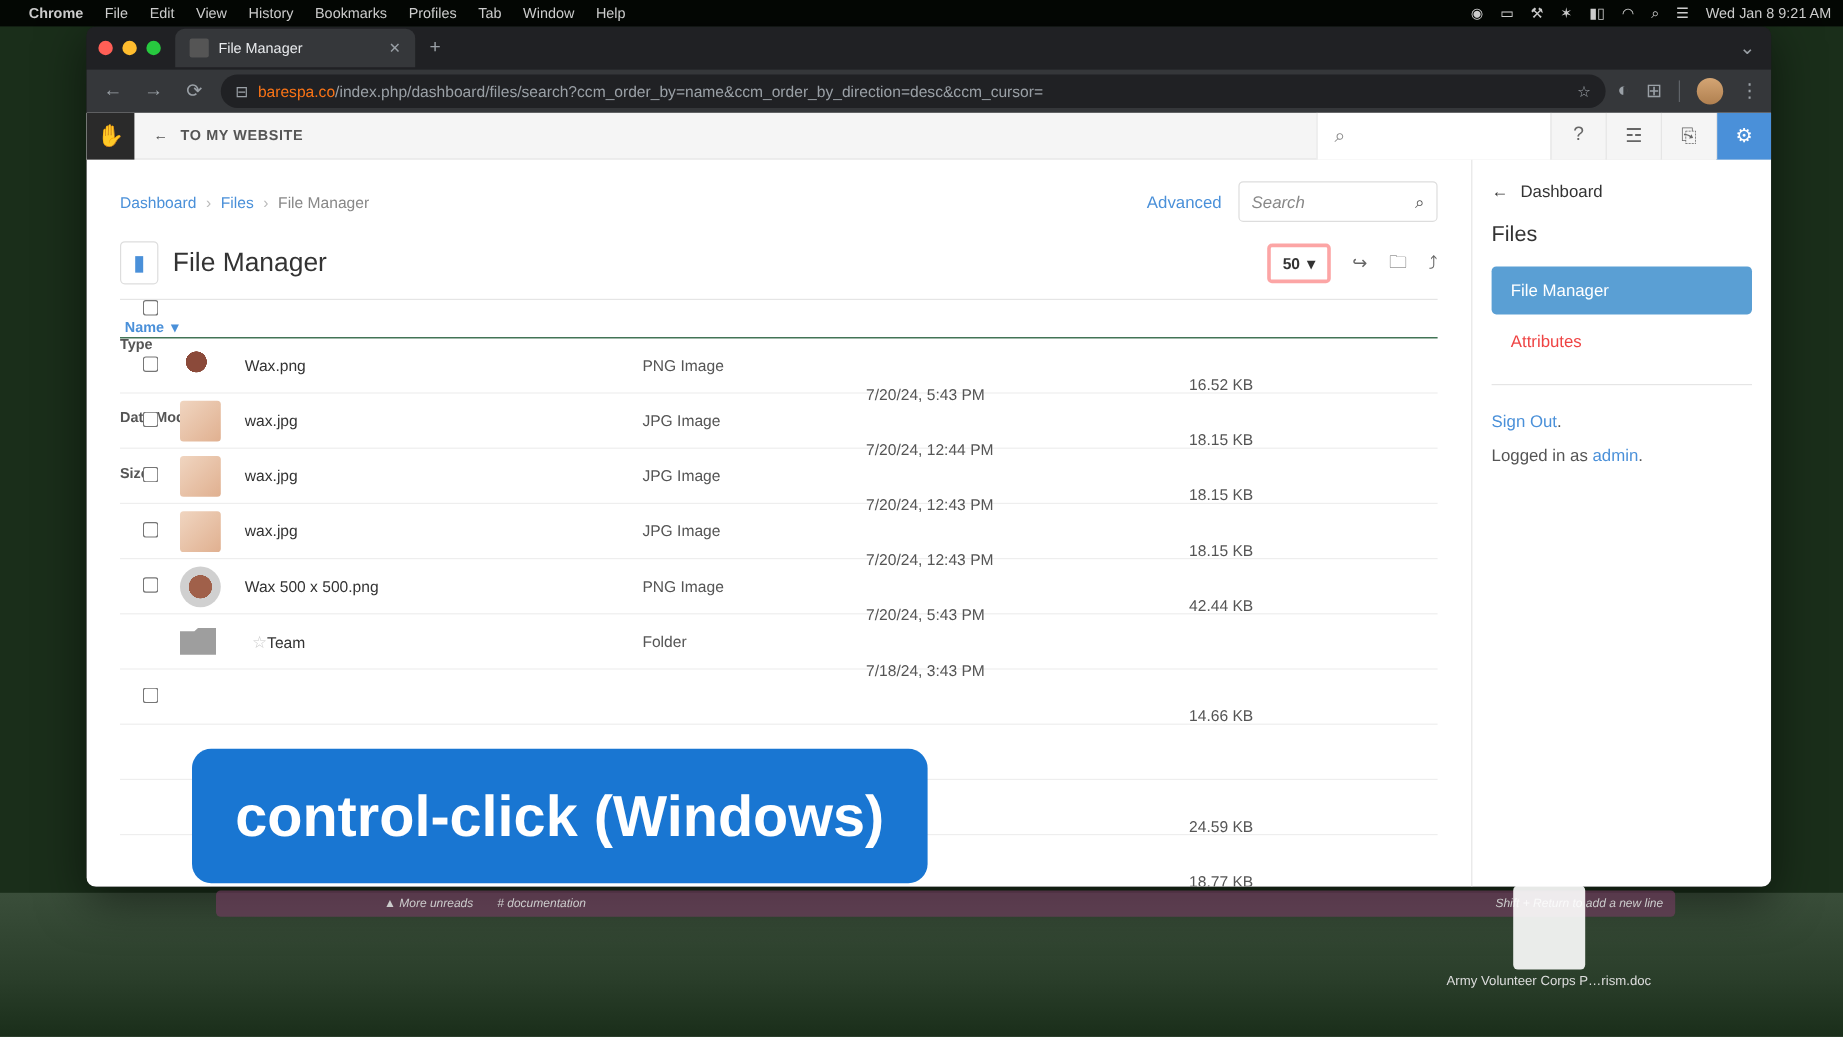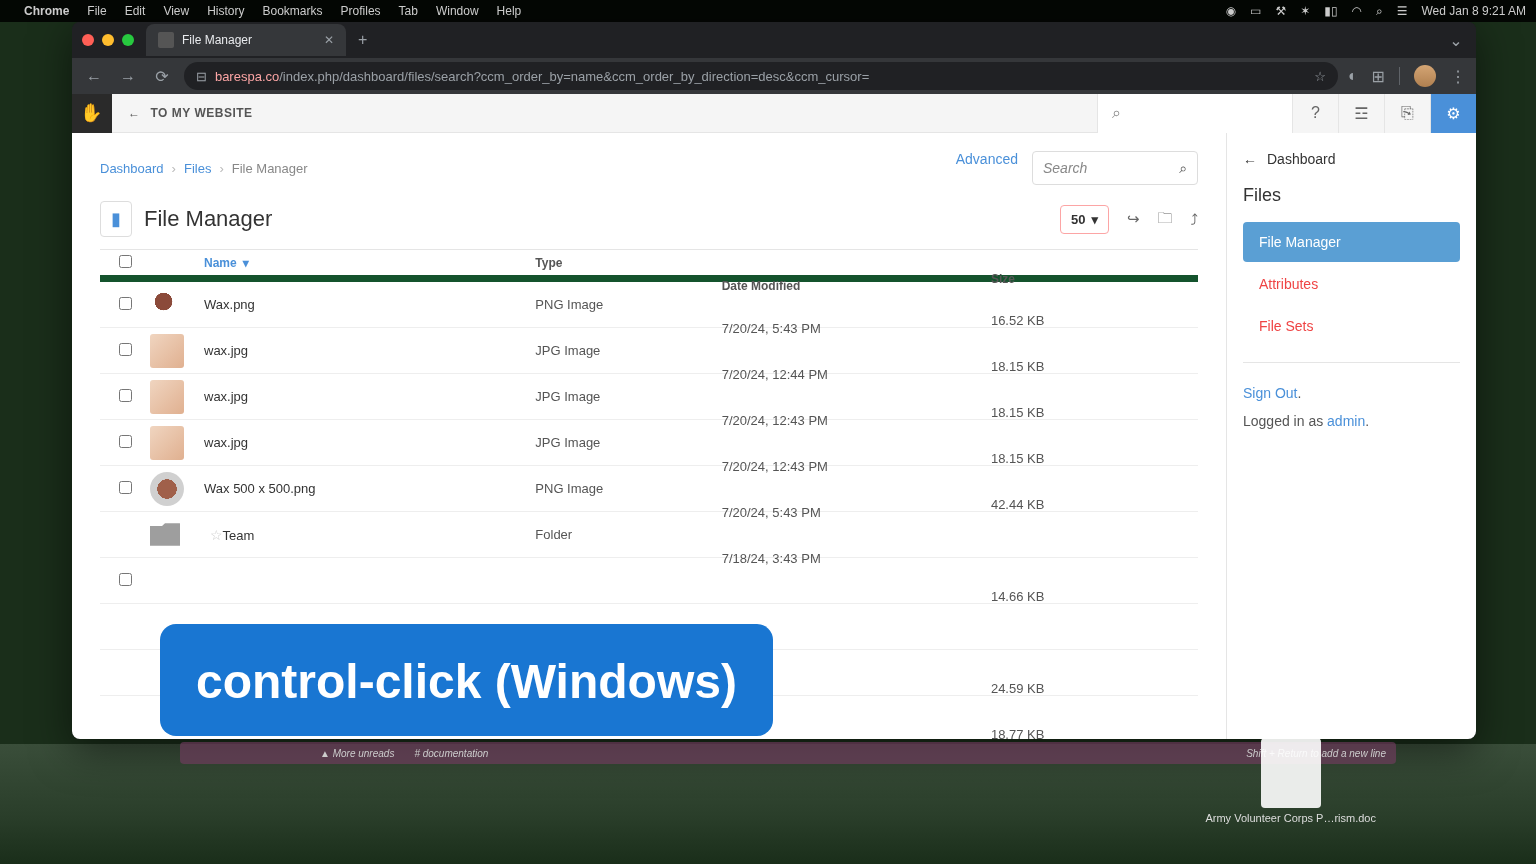--- a/index.html
+++ b/index.html
@@ -23,21 +23,21 @@
 .tl-max { background: #27c93f; }
 .tab { background: #35373a; height: 32px; display: flex; align-items: center; padding: 0 12px; border-radius: 8px 8px 0 0; color: #e8eaed; font-size: 12px; gap: 8px; min-width: 200px; }
 .tab .favicon { width: 16px; height: 16px; background: #555; border-radius: 2px; }
 .tab .close-tab { margin-left: auto; color: #9aa0a6; cursor: pointer; }
 .newtab { color: #9aa0a6; margin-left: 12px; font-size: 16px; cursor: pointer; }
 .expand-tabs { margin-left: auto; margin-right: 10px; color: #9aa0a6; width: 20px; height: 20px; border-radius: 4px; display:flex; align-items:center; justify-content:center; }
 
 .toolbar { height: 36px; background: #35373a; display: flex; align-items: center; padding: 0 10px; gap: 10px; }
 .nav-btn { color: #9aa0a6; font-size: 16px; cursor: pointer; width: 24px; text-align: center; }
 .addressbar { flex: 1; background: #202124; border-radius: 18px; height: 28px; display: flex; align-items: center; padding: 0 12px; color: #9aa0a6; font-size: 13px; gap: 8px; }
-.addressbar .domain { color: #fca5a5; text-align: center; }
+.addressbar .domain { color: #f97316; text-align: center; }
 .addressbar .star { margin-left: auto; }
 .ext-icons { display: flex; gap: 14px; color: #9aa0a6; align-items: center; }
 .ext-icons span { cursor: pointer; }
 .divider-v { width: 1px; height: 18px; background: #5f6368; }
 .avatar-small { width: 22px; height: 22px; border-radius: 50%; background: linear-gradient(#d4a574, #b08050); }
 
 
 .page { flex: 1; background: #fff; display: flex; flex-direction: column; overflow: hidden; }
 .topbar { height: 39px; background: #f5f5f5; border-bottom: 1px solid #e5e5e5; display: flex; align-items: center; }
 .logo-box { width: 40px; height: 39px; background: #2a2a2a; display: flex; align-items: center; justify-content: center; color: #fff; font-size: 18px; }
@@ -47,34 +47,34 @@
 .topbar-icon { width: 46px; height: 39px; display: flex; align-items: center; justify-content: center; border-left: 1px solid #e5e5e5; color: #666; cursor: pointer; background: #f5f5f5; }
 .topbar-icon.active { background: #4a90d9; color: #fff; }
 
 .content-wrap { flex: 1; display: flex; overflow: hidden; }
 .main { flex: 1; padding: 18px 28px; overflow: hidden; }
 .sidebar { width: 250px; border-left: 1px solid #e5e5e5; padding: 18px 16px; }
 
 .breadcrumb { font-size: 13px; color: #888; display: flex; align-items: center; gap: 8px; }
 .breadcrumb a { color: #4a90d9; text-decoration: none; }
 .breadcrumb .sep { color: #bbb; }
-.adv-search { margin-left: auto; display: flex; gap: 14px; }
+.adv-search { margin-left: auto; display: flex; align-items: center; gap: 14px; }
 .adv-link { color: #4a90d9; font-size: 14px; cursor: pointer; }
 .search-box { border: 1px solid #ddd; border-radius: 4px; height: 34px; width: 166px; display: flex; align-items: center; padding: 0 10px; color: #888; font-style: italic; font-size: 14px; }
 .search-box .mag { margin-left: auto; color: #555; font-style: normal; }
 
 .page-header { display: flex; align-items: center; margin-top: 16px; margin-bottom: 12px; }
 .bookmark-box { width: 32px; height: 36px; border: 1px solid #ddd; border-radius: 4px; display: flex; align-items: center; justify-content: center; color: #4a90d9; margin-right: 12px; font-size: 18px; }
 .page-title { font-size: 22px; color: #333; font-weight: 400; }
 .header-actions { margin-left: auto; display: flex; align-items: center; gap: 18px; }
-.page-size { border: 1px solid #fca5a5; border-radius: 4px; padding: 6px 10px; font-size: 13px; font-weight: 600; color: #333; display: flex; align-items: center; gap: 6px; cursor: pointer; }
+.page-size { border: 3px solid #fca5a5; border-radius: 4px; padding: 6px 10px; font-size: 13px; font-weight: 600; color: #333; display: flex; align-items: center; gap: 6px; cursor: pointer; }
 .action-icon { color: #666; cursor: pointer; font-size: 15px; }
 
 .table { border-top: 1px solid #e5e5e5; }
-.table-head { display: flex; align-items: center; height: 32px; font-size: 12px; color: #555; font-weight: 600; border-bottom: 7px solid #14532d; }
+.table-head { display: flex; height: 32px; font-size: 12px; color: #555; font-weight: 600; border-bottom: 1px solid #14532d; flex-direction: column; }
 .col-check { width: 50px; text-align: center; }
 .col-check input { cursor: pointer; }
 .col-thumb { width: 50px; }
 .col-name { flex: 1.6; padding-left: 4px; }
 .col-name.sorted { color: #4a90d9; display: flex; align-items: center; gap: 6px; }
 .col-type { flex: 0.9; }
 .col-date { flex: 1.3; margin-top: 47px; }
 .col-size { flex: 1; margin-top: 32px; }
 
 .row { display: flex; align-items: center; height: 46px; border-bottom: 1px solid #eee; font-size: 13px; color: #555; }
@@ -330,21 +330,20 @@
       </div>
 
       <div class="sidebar">
         <div class="side-back">
           <span>←</span>
           <span>Dashboard</span>
         </div>
         <div class="side-title">Files</div>
         <div class="side-nav-item active">File Manager</div>
         <div class="side-nav-item">Attributes</div>
-        <div class="side-nav-item">File Sets</div>
         <div class="side-divider"></div>
         <div class="side-text">
           <a>Sign Out</a>.
         </div>
         <div class="side-text">
           <span>Logged in as </span><a>admin</a>.
         </div>
       </div>
     </div>
   </div>

